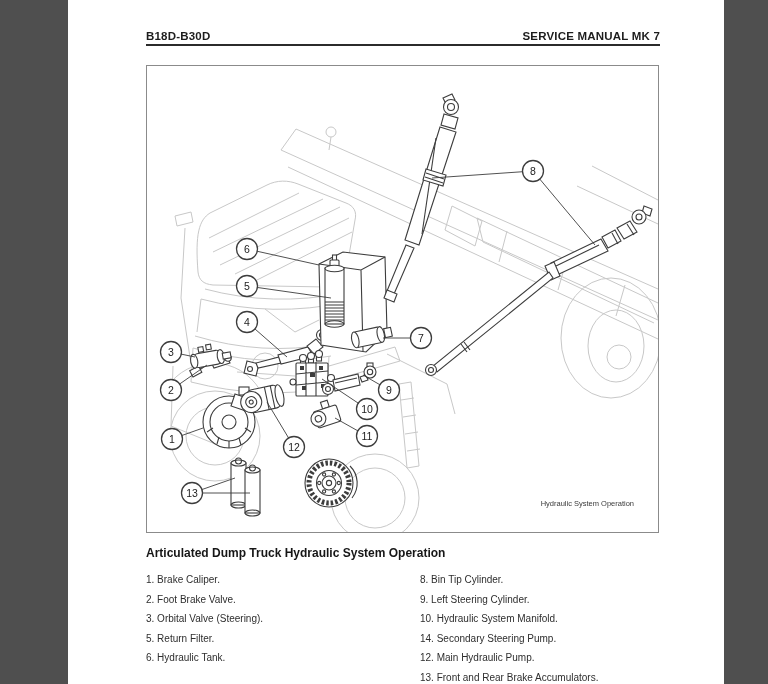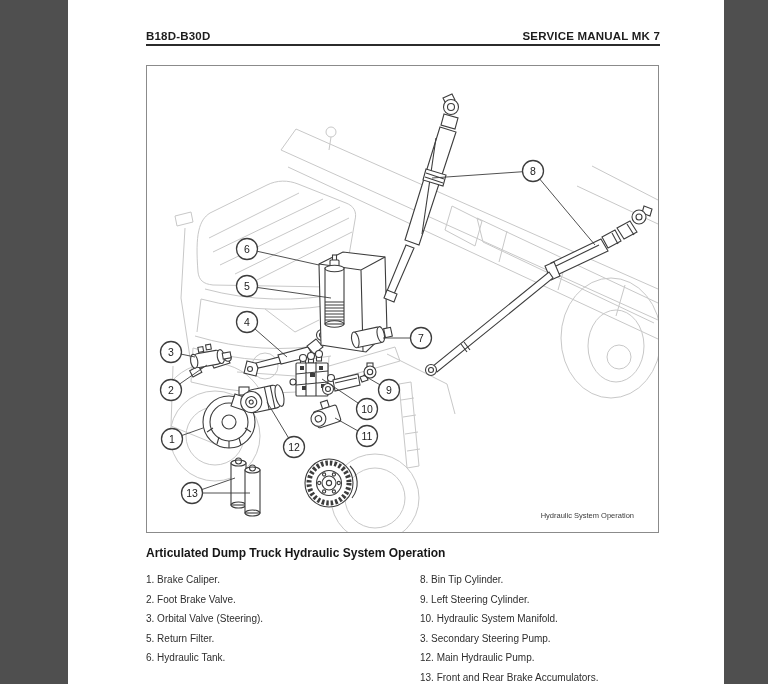--- a/index.html
+++ b/index.html
@@ -4,21 +4,21 @@
 <style>
   html,body{margin:0;padding:0;}
   body{width:768px;height:684px;overflow:hidden;font-family:"Liberation Sans", sans-serif;}
   .frame{position:relative;width:768px;height:684px;background:#4f4f4f;}
   .page{position:absolute;left:55px;top:0;width:656px;height:684px;background:#ffffff;margin-left:13px;}
   .header{position:absolute;left:78px;top:30px;width:514px;display:flex;justify-content:space-between;
           align-items:flex-end;border-bottom:2px solid #2b2b2b;padding-bottom:2px;}
   .header span{font-size:11.5px;font-weight:bold;color:#1d1d1d;letter-spacing:.2px;}
   .figure{position:absolute;left:78px;top:65px;width:511px;height:466px;border:1.5px solid #8b8b8b;background:#fff;}
   .figure svg{display:block;width:511px;height:466px;}
-  .caption{position:absolute;right:24px;bottom:12px;font-size:7.5px;color:#3a3a3a;}
+  .caption{position:absolute;right:24px;bottom:24px;font-size:7.5px;color:#3a3a3a;}
   .title{position:absolute;left:78px;top:546px;width:514px;font-size:12px;font-weight:bold;color:#161616;}
   .parts{position:absolute;left:78px;top:570px;width:514px;display:flex;}
   .col{width:274px;}
   .col.right{width:240px;}
   .col div{font-size:10px;color:#2e2e2e;line-height:19.5px;white-space:nowrap;}
   .lt{stroke:#c8c8c8;fill:none;stroke-width:1;}
   .dk{stroke:#3d3d3d;fill:none;stroke-width:1.1;}
   .dkf{stroke:#3d3d3d;fill:#ffffff;stroke-width:1.1;}
   .dks{fill:#3d3d3d;stroke:none;}
   .callout-line{stroke:#3d3d3d;stroke-width:0.9;}
@@ -306,20 +306,20 @@
           <div>1. Brake Caliper.</div>
           <div>2. Foot Brake Valve.</div>
           <div>3. Orbital Valve (Steering).</div>
           <div>5. Return Filter.</div>
           <div>6. Hydraulic Tank.</div>
         </div>
       <div class="col right">
           <div>8. Bin Tip Cylinder.</div>
           <div>9. Left Steering Cylinder.</div>
           <div>10. Hydraulic System Manifold.</div>
-          <div>3. Secondary Steering Pump.</div>
+          <div>14. Secondary Steering Pump.</div>
           <div>12. Main Hydraulic Pump.</div>
           <div>13. Front and Rear Brake Accumulators.</div>
         </div>
     </div>
 
   </div>
 </div>
 
 </body></html>

